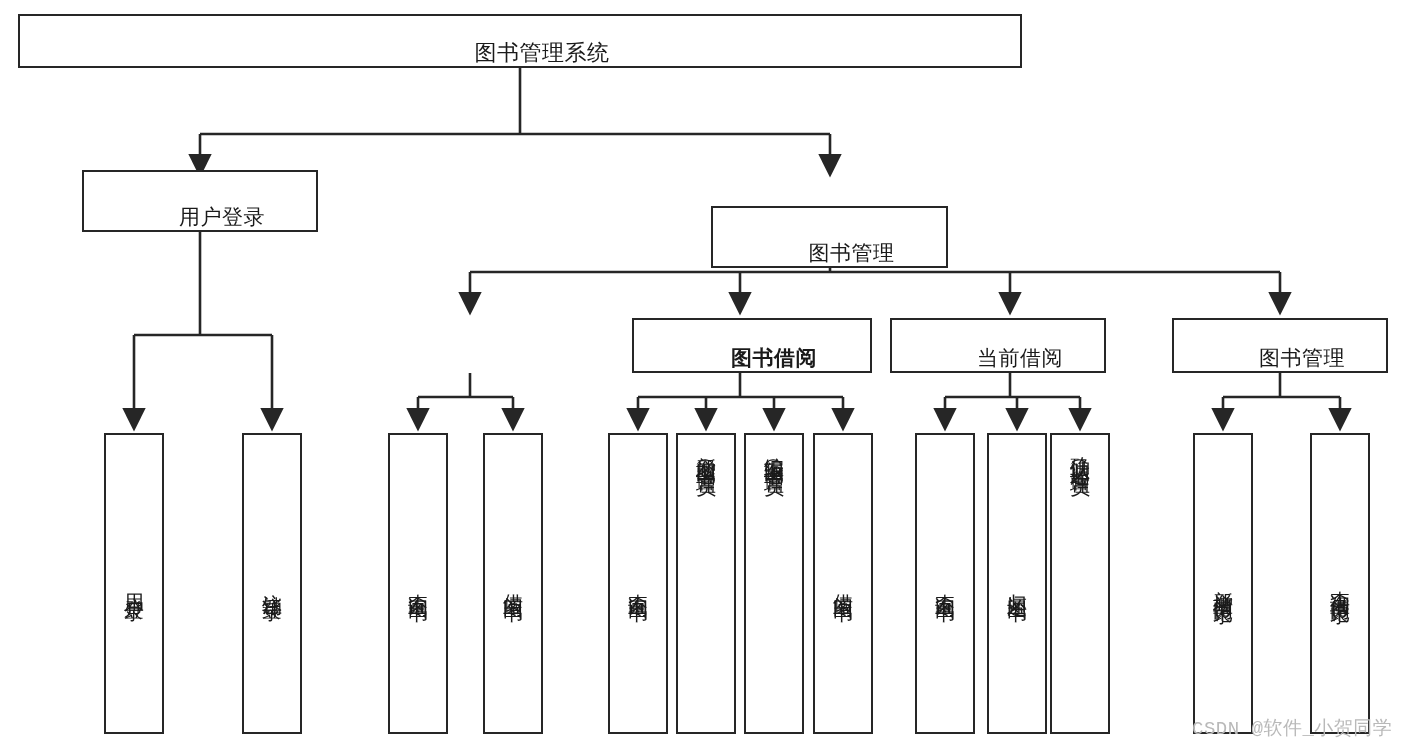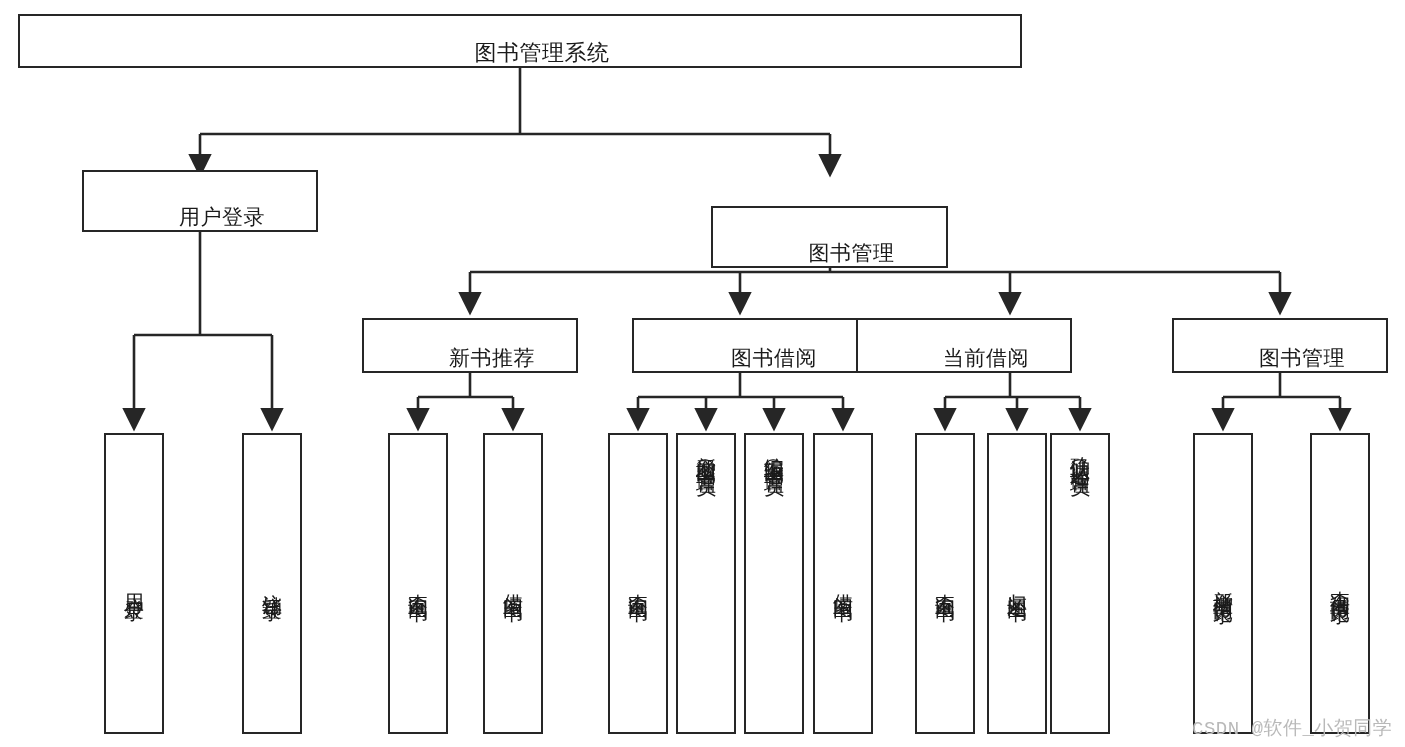--- a/index.html
+++ b/index.html
@@ -135,27 +135,24 @@
     <span class="node-label">图书管理系统</span>
   </div>
 
   <div class="node h" style="left:82px; top:170px; width:236px; height:62px;">
     <span class="node-label">用户登录</span>
   </div>
   <div class="node h" style="left:711px; top:170px; width:237px; height:62px;margin-top:36px;">
     <span class="node-label">图书管理</span>
   </div>
 
-  <div class="node h" style="left:362px; top:318px; width:216px; height:55px;">
-    <span class="node-label">新书推荐</span>
-  </div>
-  <div class="node h" style="left:632px; top:318px; width:240px; height:55px;">
+  <div class="node h" style="left:632px; top:318px; width:240px; height:55px;font-weight:bold;">
     <span class="node-label">图书借阅</span>
   </div>
-  <div class="node h" style="left:856px; top:318px; width:216px; height:55px;">
+  <div class="node h" style="left:890px; top:318px; width:216px; height:55px;">
     <span class="node-label">当前借阅</span>
   </div>
   <div class="node h" style="left:1172px; top:318px; width:216px; height:55px;">
     <span class="node-label">图书管理</span>
   </div>
 
   <div class="node v" style="left:104px; top:433px; width:60px; height:301px;">
     <span class="node-label">用户登录</span>
   </div>
   <div class="node v" style="left:242px; top:433px; width:60px; height:301px;">

